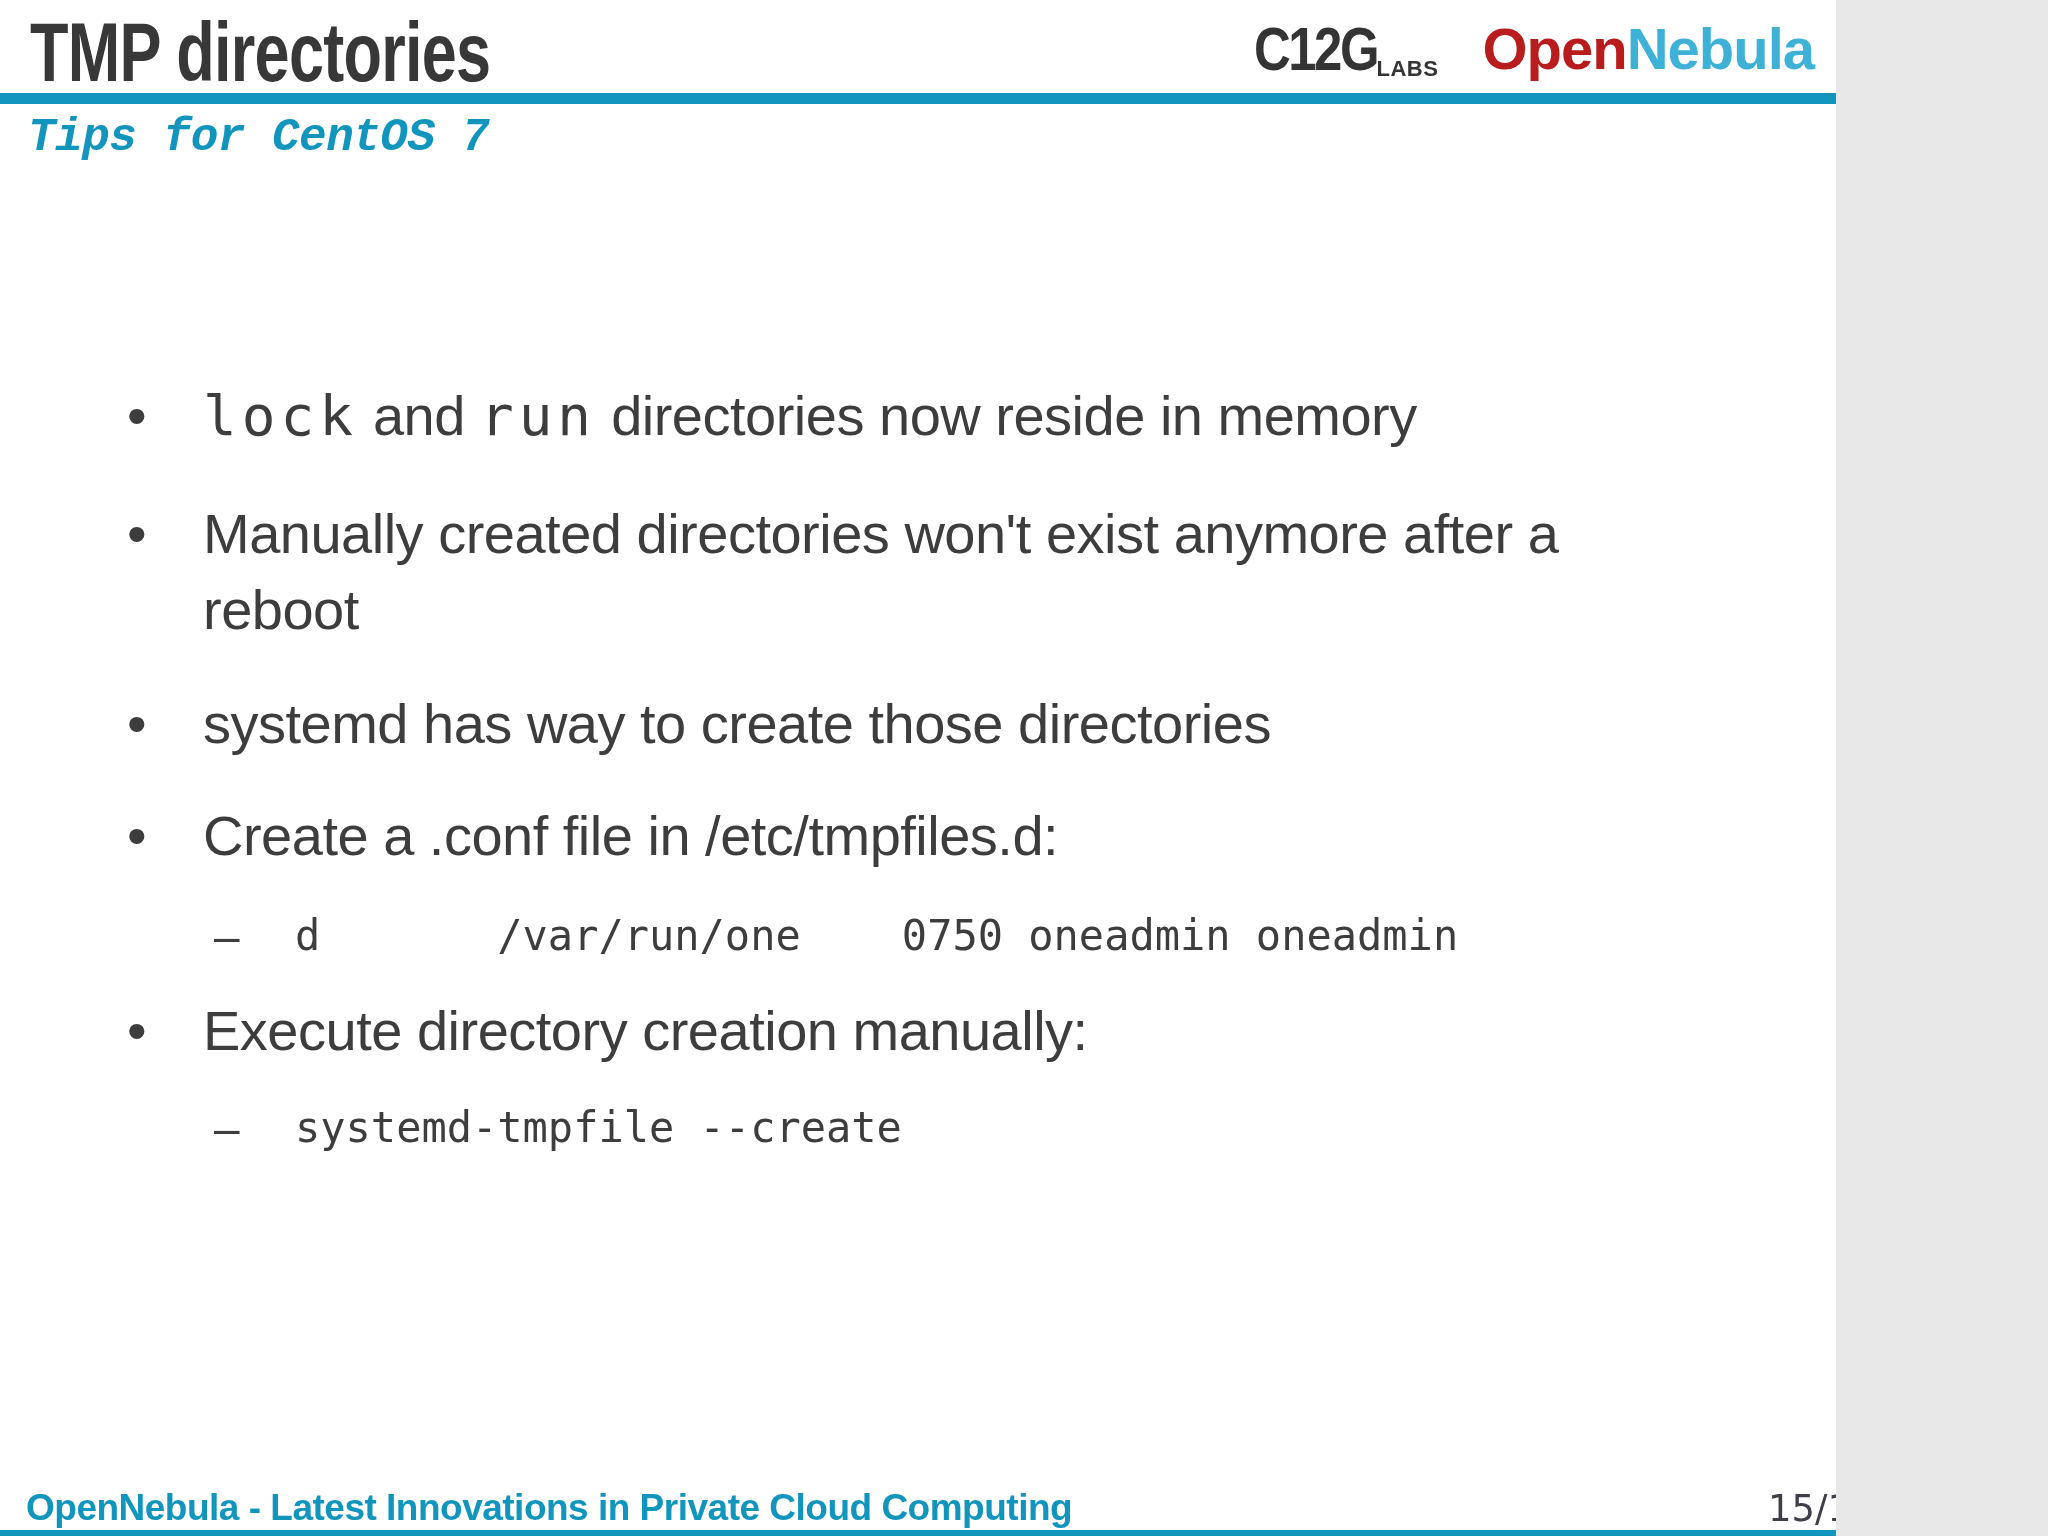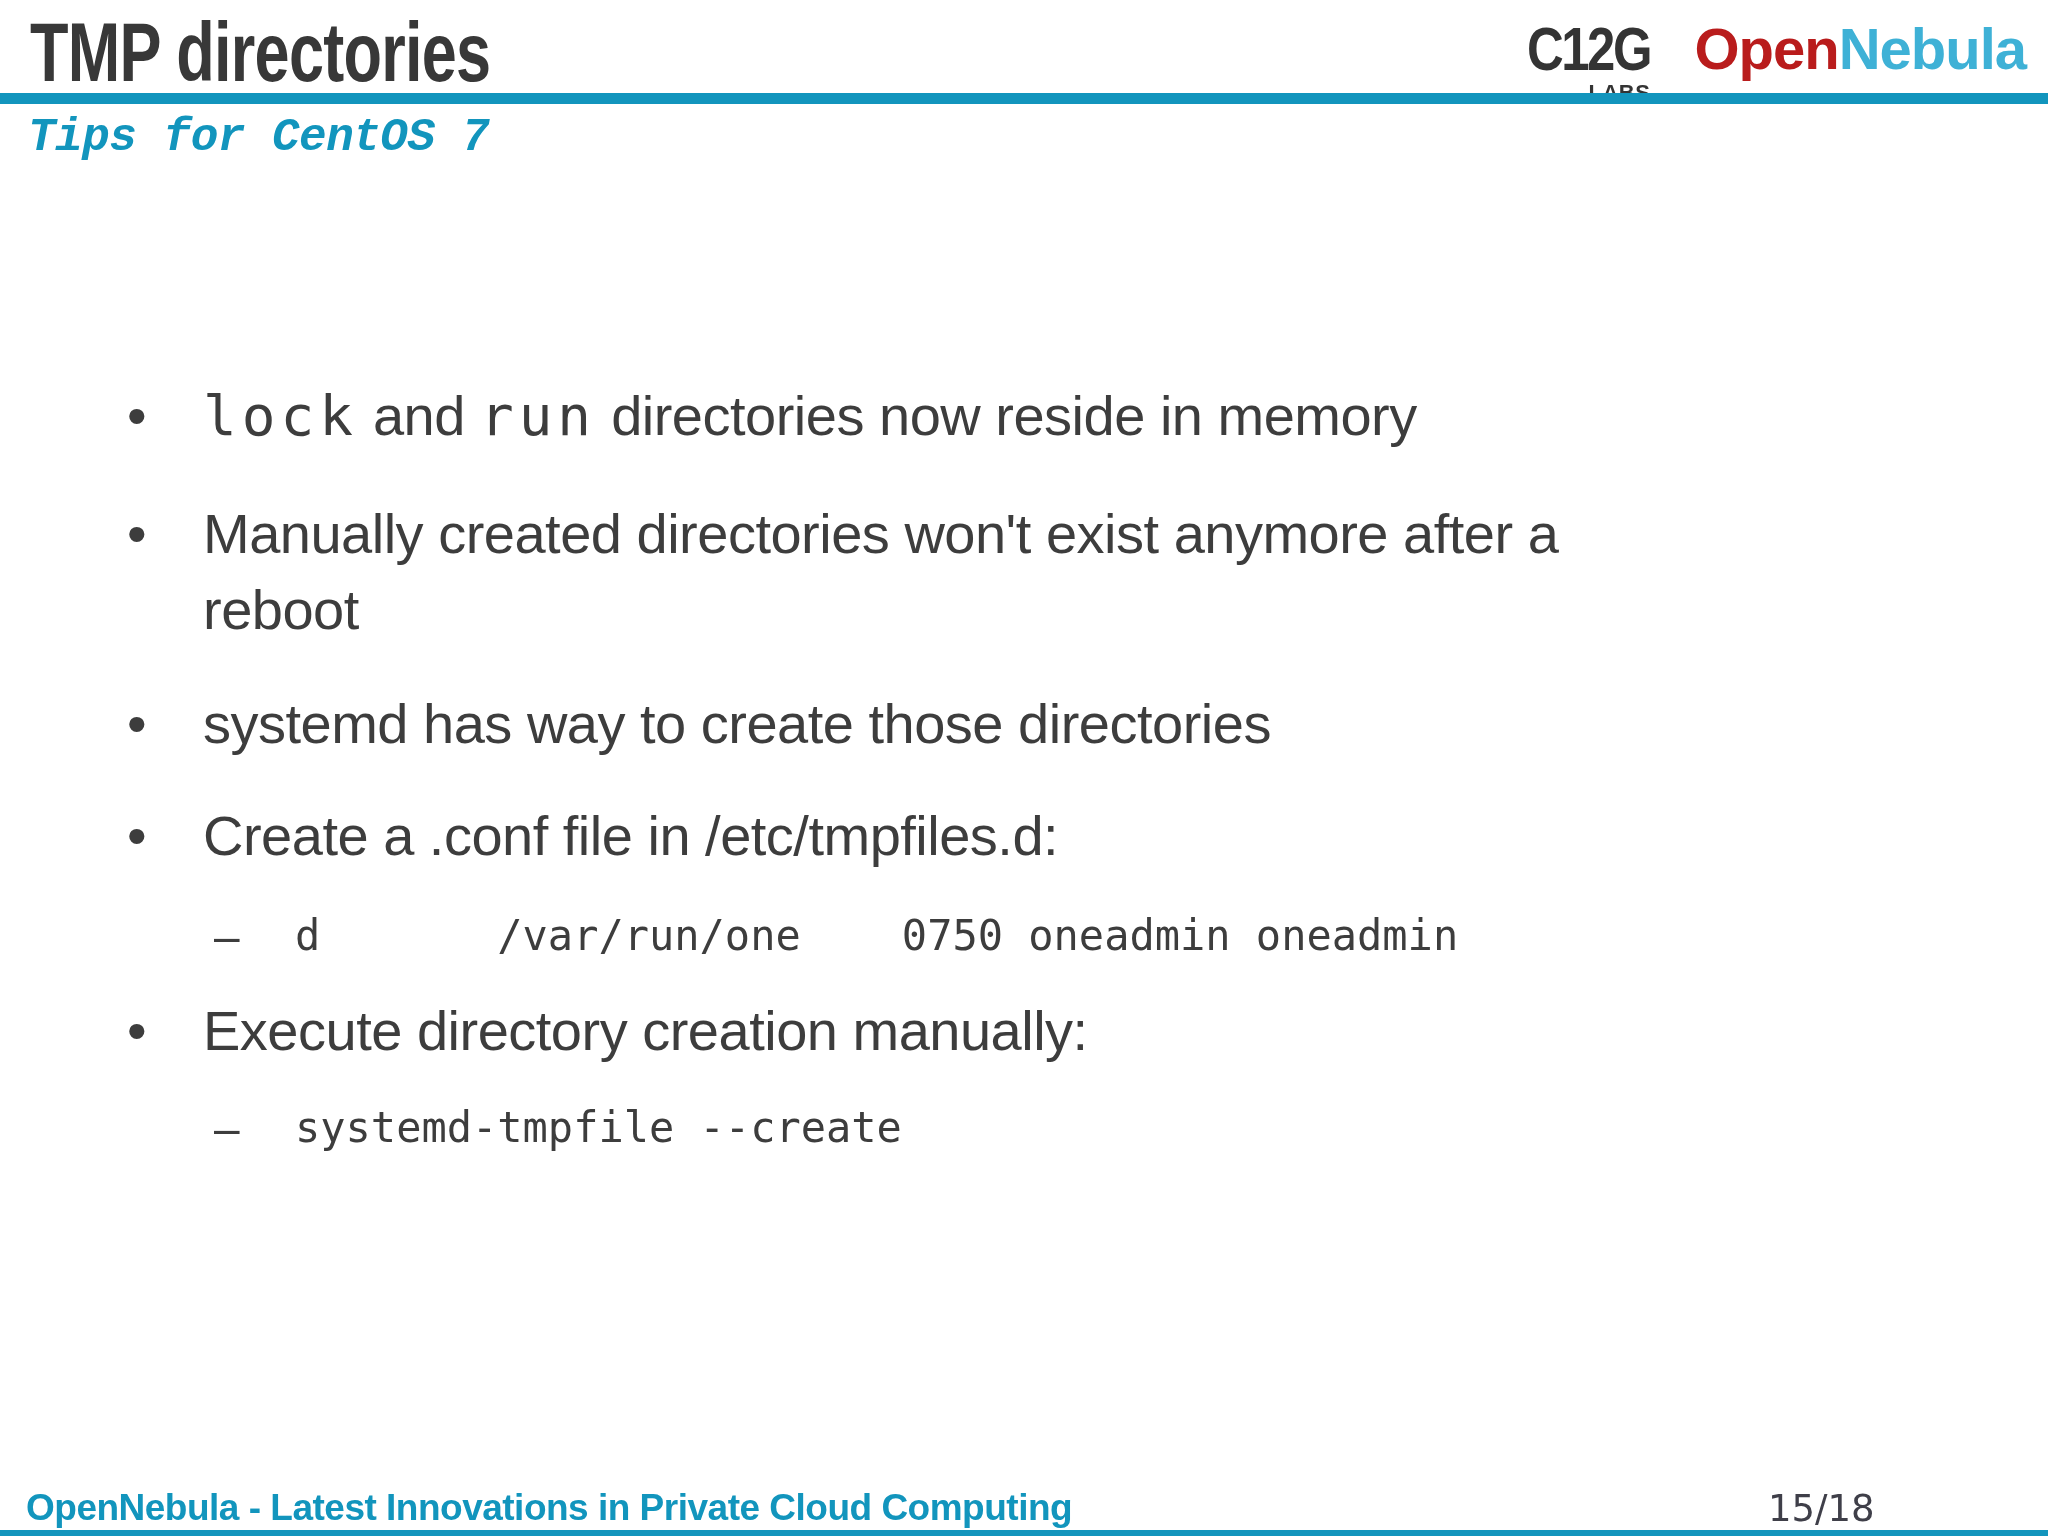--- a/index.html
+++ b/index.html
@@ -1,18 +1,18 @@
 <!DOCTYPE html>
 <html><head>
 <meta charset="utf-8">
 <style>
   html,body{margin:0;padding:0;background:#e8e8e8;}
   #slide{
     position:relative;
-    width:2048px;height:1536px;
+    width:1836px;height:1536px;
     background:#ffffff;
     overflow:hidden;
     font-family:"Liberation Sans",sans-serif;
     color:#3b3b3b;
   }
   
   .title{
     position:absolute;left:30px;top:4px;
     font-size:84px;font-weight:800;letter-spacing:-1px;
     color:#383838;white-space:nowrap;
@@ -25,21 +25,21 @@
   .subtitle{
     position:absolute;left:28px;top:112px;
     font-size:46px;font-weight:700;font-style:italic;
     color:#1295bd;white-space:nowrap;letter-spacing:-0.5px;font-family:Liberation Mono, monospace;
   }
   
   .logos{
     position:absolute;right:22px;top:12px;
     display:flex;align-items:flex-start;gap:44px;
   }
-  .c12g-block{display:flex;flex-direction:column;align-items:flex-end;}
+  .c12g-block{display:flex;flex-direction:row;align-items:flex-end;}
   .c12g{
     font-size:62px;font-weight:800;letter-spacing:-3px;color:#343434;
     transform:scaleX(0.82);transform-origin:right top;line-height:1;
     margin-top:6px;
   }
   .labs{
     font-size:22px;font-weight:700;color:#343434;letter-spacing:0.5px;
     line-height:1;margin-top:2px;
   }
   .onelogo{

